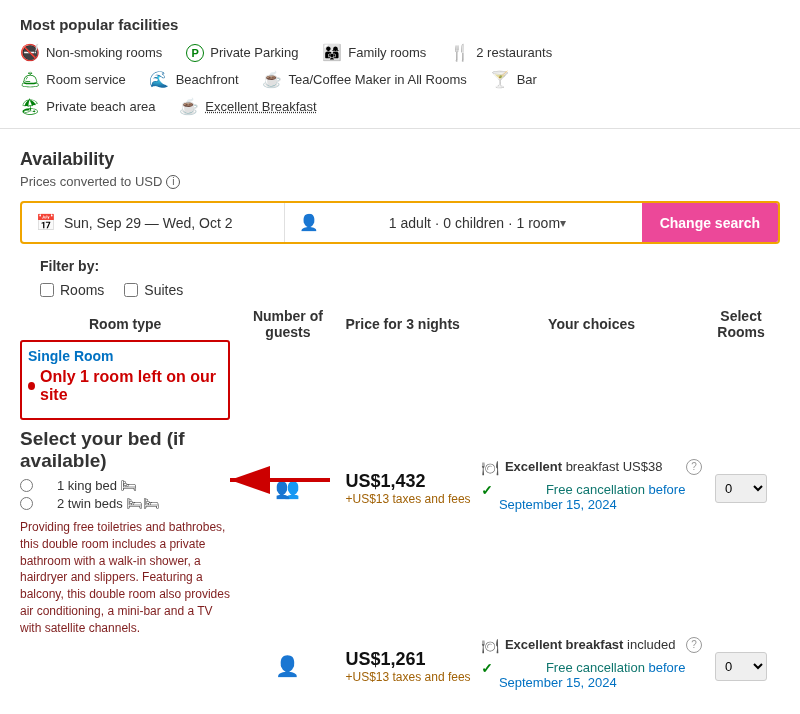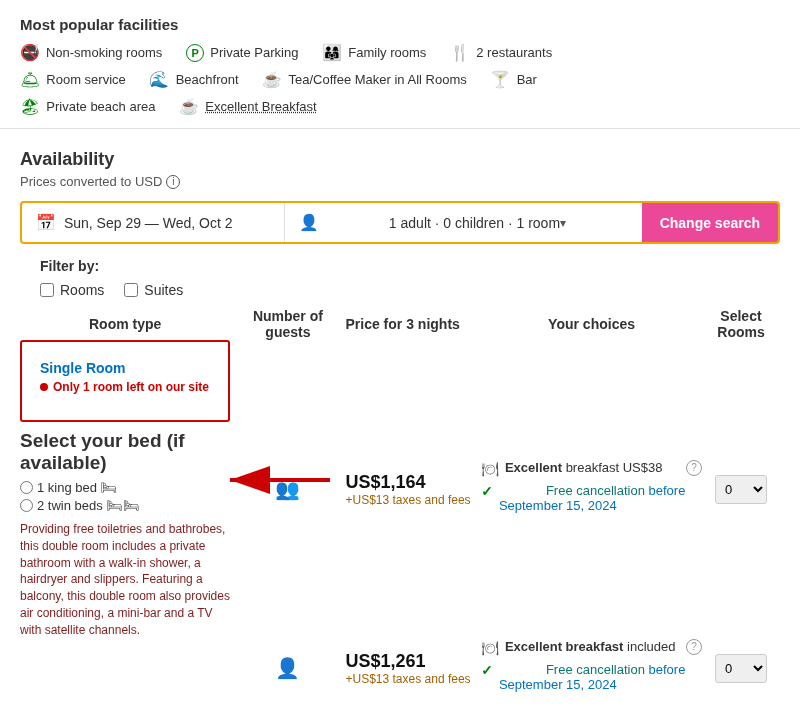--- a/index.html
+++ b/index.html
@@ -32,25 +32,25 @@
     .filter-item { display: flex; align-items: center; gap: 6px; font-size: 14px; }
     .filter-item input[type="checkbox"] { width: 14px; height: 14px; }
     .col-room-type { width: 220px; }
     .col-guests { width: 120px; text-align: center; }
     .col-price { width: 140px; }
     .col-choices { width: 230px; }
     .col-select { width: 80px; text-align: center; }
 
     .room-name-link { color: #0071c2; font-weight: 700; font-size: 14px; text-decoration: none; }
 
-    .urgency-badge { display: inline-flex; align-items: center; gap: 5px; color: #cc0000; font-weight: 700; font-size: 12px; margin: 4px 0 8px; }
+    .urgency-badge { display: inline-flex; align-items: center; gap: 5px; color: #cc0000; font-weight: 700; font-size: 16px; margin: 4px 0 8px; }
     .red-dot { width: 8px; height: 8px; background: #cc0000; border-radius: 50%; display: inline-block; }
 
     .bed-selection { margin: 6px 0; font-size: 19px; font-weight: 700; }
-    .bed-option { display: flex; align-items: center; gap: 4px; margin: 3px 0; font-size: 13px; }
+    .bed-option { display: flex; align-items: center; gap: 24px; margin: 3px 0; font-size: 13px; }
     .bed-option input[type="radio"] { width: 13px; height: 13px; }
 
     .room-description { font-size: 12px; color: #7f1d1d; margin-top: 8px; line-height: 1.4; }
 
     .price-main { font-size: 18px; font-weight: 700; color: #111; }
     .price-taxes { font-size: 12px; color: #a16207; }
 
     .choice-item { display: flex; align-items: flex-start; gap: 6px; font-size: 13px; margin-bottom: 6px; }
     .choice-icon { font-size: 14px; color: #555; margin-top: 1px; }
     .breakfast-icon { color: #555; }
@@ -172,21 +172,21 @@
         <th class="col-guests">Number of guests</th>
         <th class="col-price price-col-header">Price for 3 nights</th>
         <th class="col-choices">Your choices</th>
         <th class="col-select">Select<br>Rooms</th>
       </tr>
     </thead>
     <tbody>
 
       <tr>
         <td>
-          <div style="border: 2px solid #cc0000; border-radius: 3px; padding: 18px; display: inline-block; width: 100%;">
+          <div style="border: 2px solid #cc0000; border-radius: 3px; padding: 6px; display: inline-block; width: 100%;">
             <a href="#" class="room-name-link">Single Room</a>
             <div class="urgency-badge">
               <span class="red-dot"></span>
               <span>Only 1 room left on our site</span>
             </div>
           </div>
           <div style="margin-top: 8px;">
             <div class="bed-selection">Select your bed (if available)</div>
             <label class="bed-option">
               <input type="radio" name="bed1" style="">
@@ -198,21 +198,21 @@
             </label>
           </div>
           <div class="room-description">
             Providing free toiletries and bathrobes, this double room includes a private bathroom with a walk-in shower, a hairdryer and slippers. Featuring a balcony, this double room also provides air conditioning, a mini-bar and a TV with satellite channels.
           </div>
         </td>
         <td class="col-guests" style="text-align:center; font-size:20px;">
           <span>👥</span>
         </td>
         <td>
-          <div class="price-main">US$1,164</div>
+          <div class="price-main">US$1,432</div>
           <div class="price-taxes">+US$13 taxes and fees</div>
         </td>
         <td>
           <div class="choice-item">
             <span class="choice-icon breakfast-icon">🍽</span>
             <span class="choice-text"><strong>Excellent</strong> breakfast US$38</span>
             <span class="help-icon">?</span>
           </div>
           <div class="choice-item">
             <span class="checkmark">✓</span>

